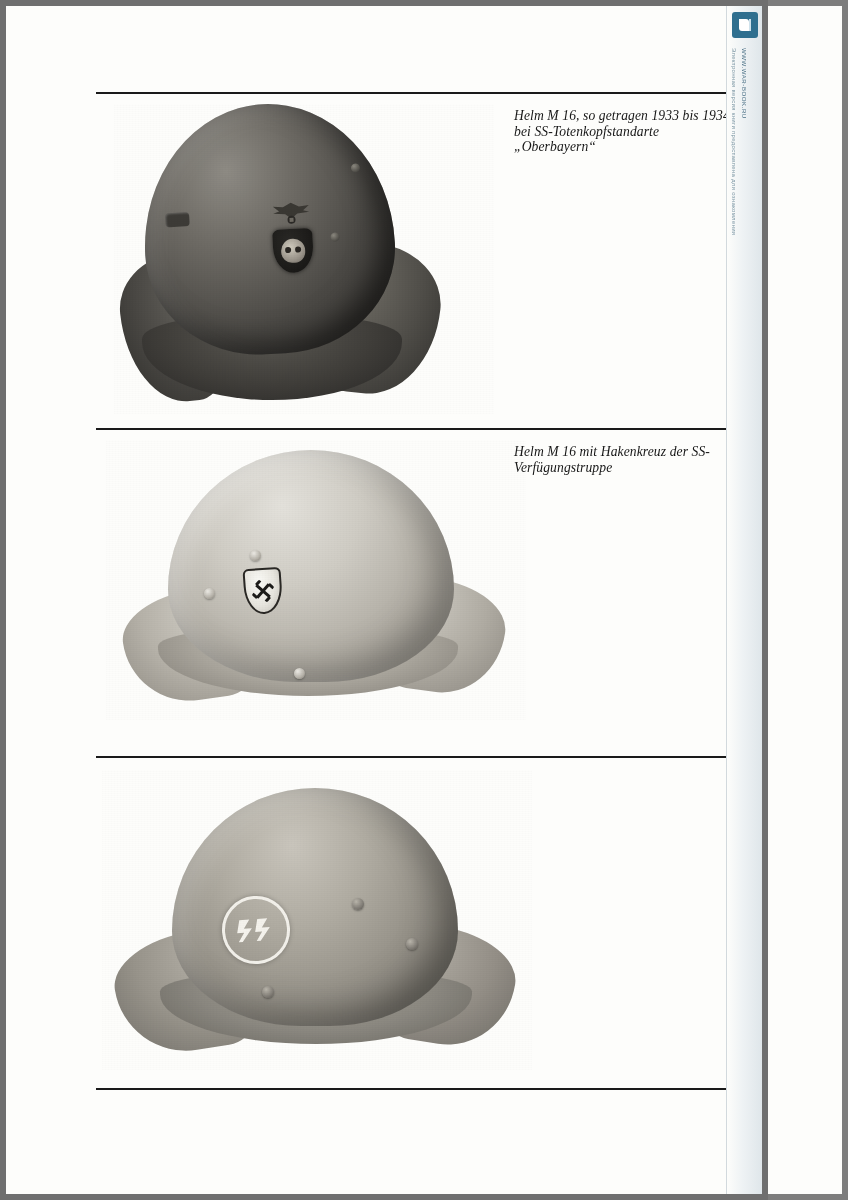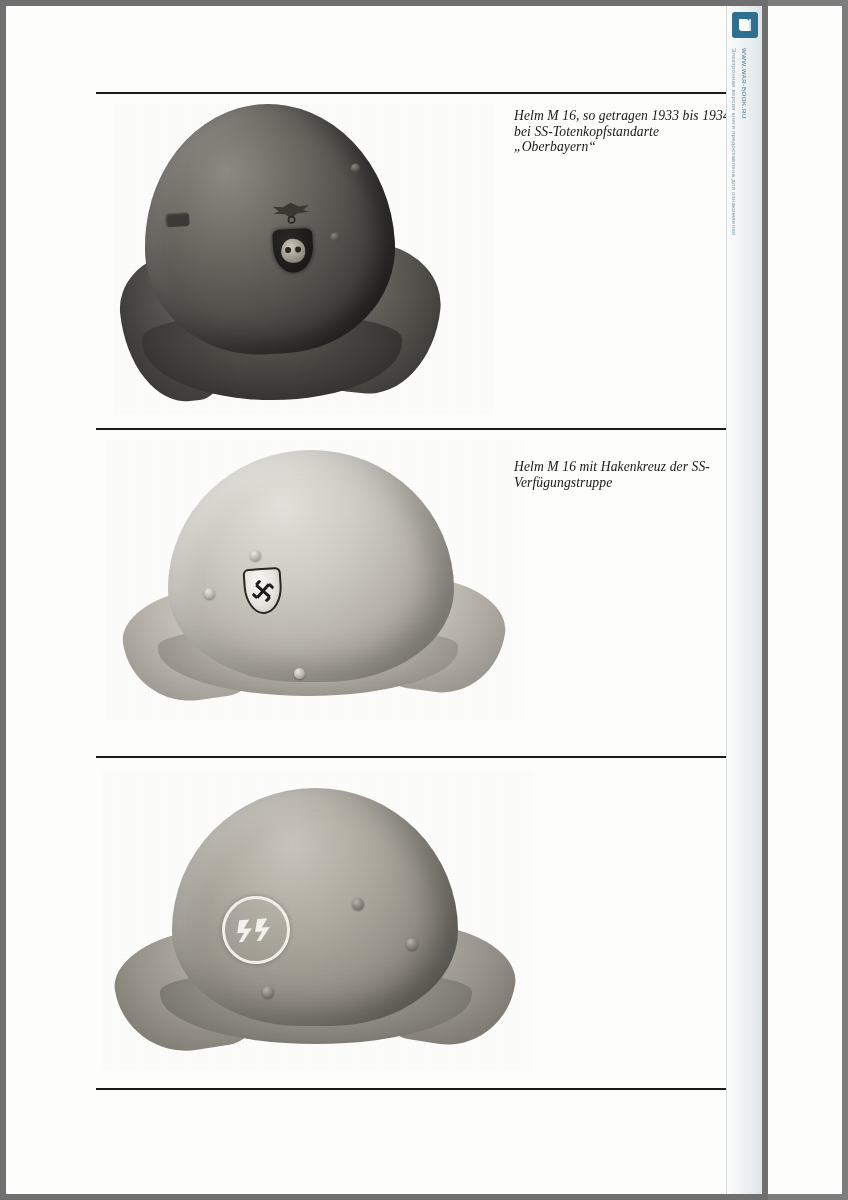--- a/index.html
+++ b/index.html
@@ -355,21 +355,21 @@
           <g transform="rotate(45 11 11)" stroke="#1d1c1a" stroke-width="3" fill="none">
             <path d="M11 2 V20 M2 11 H20 M11 2 H17 M11 20 H5 M2 11 V5 M20 11 V17"></path>
           </g>
         </svg>
       </div>
       <div class="h2-rivet" style="left:144px; top:110px;"></div>
       <div class="h2-rivet" style="left:98px;  top:148px;"></div>
       <div class="h2-rivet" style="left:188px; top:228px;"></div>
       <div class="grain"></div>
     </div>
-    <div class="caption" style="top:459px;">Helm M 16 mit Hakenkreuz der SS-Verfügungstruppe</div>
+    <div class="caption" style="top:444px;">Helm M 16 mit Hakenkreuz der SS-Verfügungstruppe</div>
 
     <div class="photo h3-wrap">
       <div class="h3-skirt-l"></div>
       <div class="h3-skirt-r"></div>
       <div class="h3-brim"></div>
       <div class="h3-dome"></div>
       <div class="h3-runes">
         <svg width="40" height="26" viewBox="0 0 40 26">
           <g fill="#f4f2ec">
             <path d="M4 2 L14 2 L8 11 L16 11 L6 24 L2 24 L8 15 L1 15 Z"></path>

